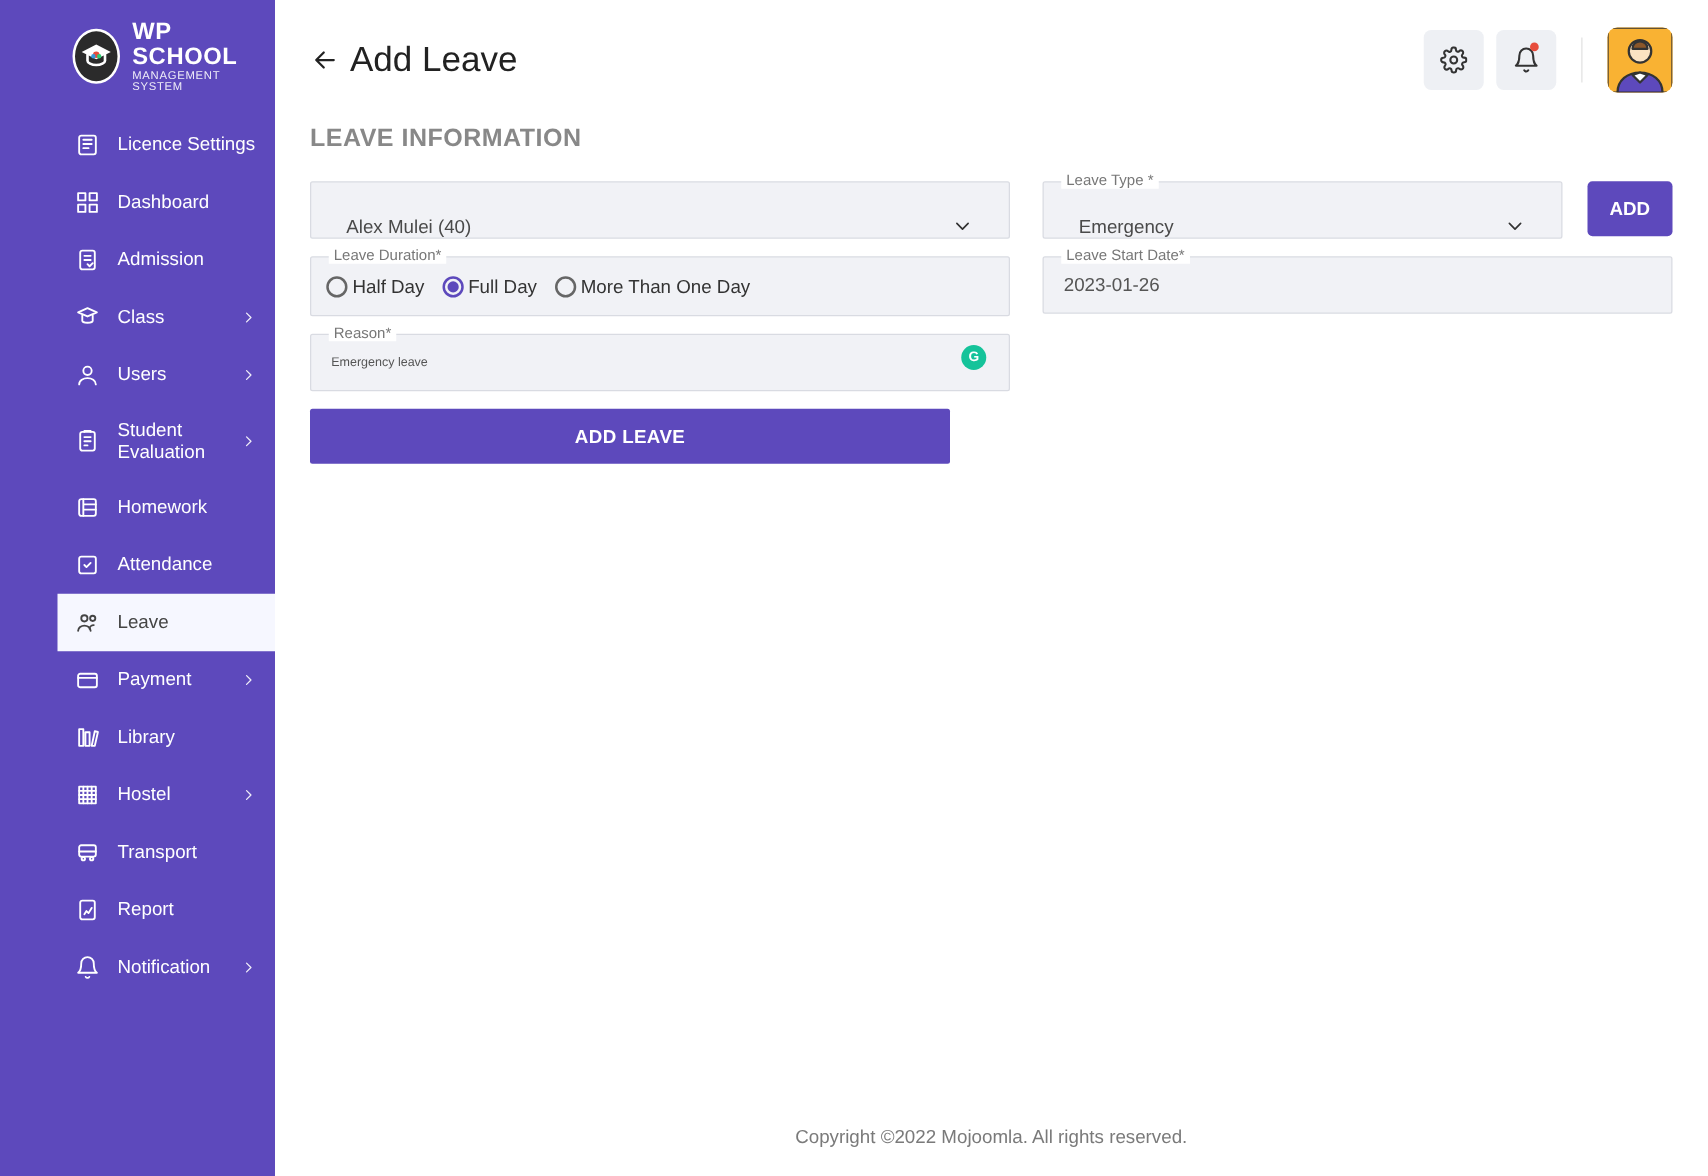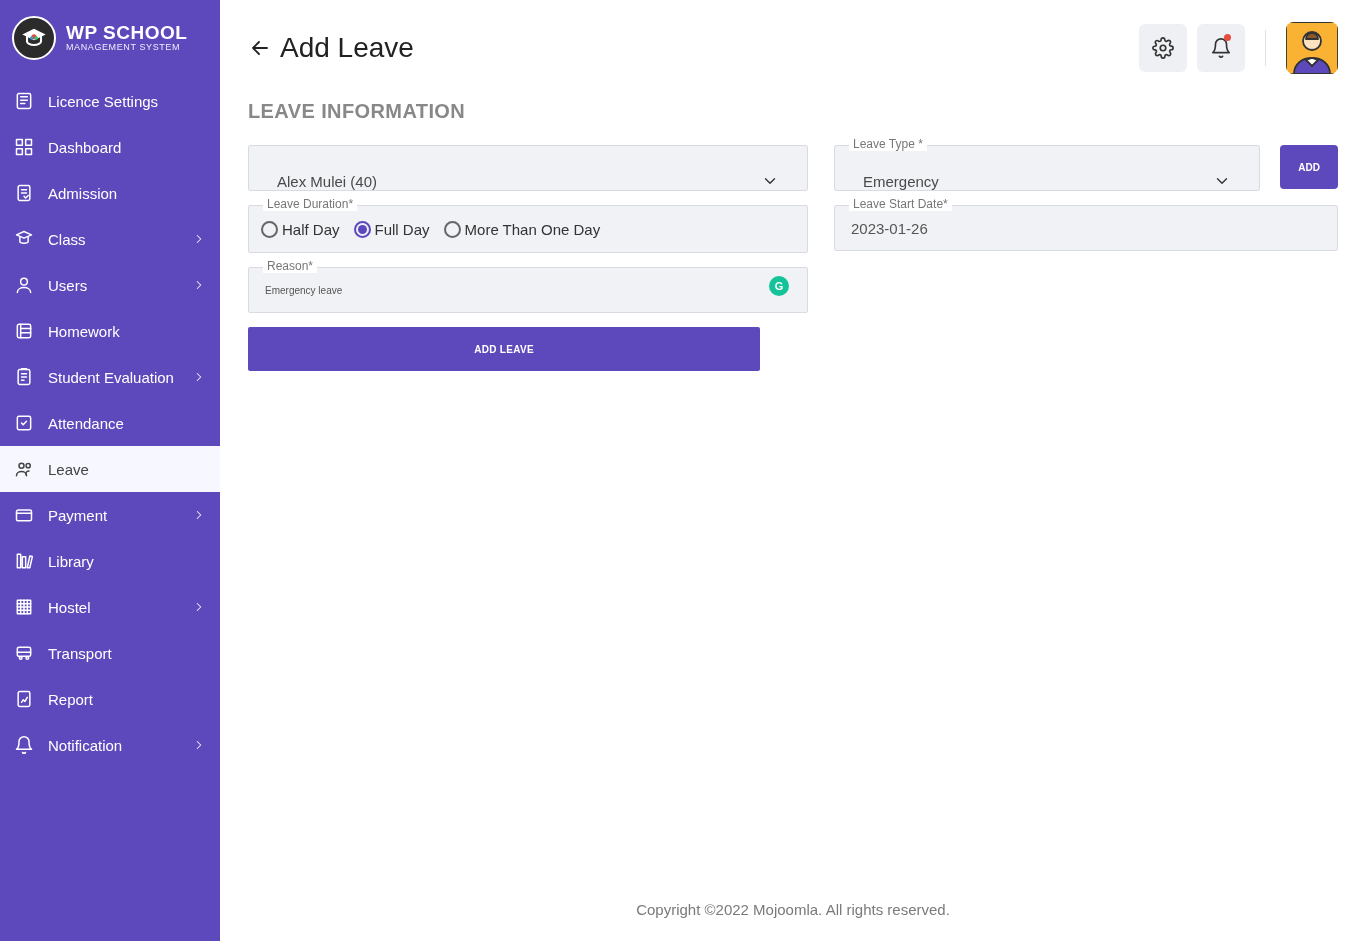--- a/index.html
+++ b/index.html
@@ -1,21 +1,21 @@
 <!DOCTYPE html>
 <html><head>
 <meta charset="utf-8">
 <style>
 * { margin: 0; padding: 0; box-sizing: border-box; }
 body { font-family: 'Segoe UI', Tahoma, Geneva, Verdana, sans-serif; background: #fff; color: #333; }
 
 .app { display: flex; min-height: 941px; width: 1366px; }
 
 
-.sidebar { width: 220px; background: #5d49bc; color: #fff; display: flex; flex-direction: column; }
+.sidebar { width: 220px; background: #5d49bc; color: #fff; display: flex; flex-direction: column; padding-left: 46px; }
 .logo { display: flex; align-items: center; gap: 10px; padding: 16px 12px 14px; }
 .logo-badge { width: 44px; height: 44px; border-radius: 50%; background: #2b2b2b; border: 2px solid #fff; display: flex; align-items: center; justify-content: center; }
 .logo-badge svg { width: 28px; height: 28px; }
 .logo-text { line-height: 1.05; }
 .logo-text .t1 { font-weight: 800; font-size: 19px; letter-spacing: 0.5px; }
 .logo-text .t2 { font-size: 9px; letter-spacing: 0.6px; opacity: .9; }
 
 .nav { list-style: none; margin-top: 4px; }
 .nav-item { display: flex; align-items: center; gap: 14px; padding: 13px 14px; font-size: 15px; cursor: pointer; }
 .nav-item .icon { width: 20px; height: 20px; display: flex; align-items: center; justify-content: center; }
@@ -58,21 +58,21 @@
 .radio-label { font-size: 15px; color: #333; margin-right: 8px; }
 
 .field.textish { height: 46px; display: flex; align-items: center; padding: 0 16px; }
 .field.textish .val { color: #555; font-size: 15px; flex: 1; }
 
 .field.reason { height: 46px; display: flex; align-items: center; padding: 0 16px; position: relative; }
 .field.reason .val { color: #555; font-size: 10px; flex: 1; }
 .grammarly { position: absolute; top: 8px; right: 18px; width: 20px; height: 20px; border-radius: 50%; background: #15c39a; display: flex; align-items: center; justify-content: center; }
 .grammarly::after { content: 'G'; color: #fff; font-weight: 700; font-size: 11px; }
 
-.btn-primary { background: #5d49bc; color: #fff; border: none; font-size: 10px; font-weight: 600; cursor: pointer; display: flex; align-items: center; justify-content: center; }
+.btn-primary { background: #5d49bc; color: #fff; border: none; font-size: 15px; font-weight: 600; cursor: pointer; display: flex; align-items: center; justify-content: center; }
 .btn-add-small { height: 44px; padding: 0 18px; border-radius: 4px; }
 .btn-submit { width: 512px; height: 44px; border-radius: 2px; margin-top: 10px; letter-spacing: .3px; }
 
 .footer { text-align: center; color: #7a7a7a; font-size: 15px; padding: 28px 0 23px; }
 
 svg { stroke: currentColor; fill: none; stroke-width: 1.8; stroke-linecap: round; stroke-linejoin: round; }
 </style>
 </head>
 <body>
 
@@ -144,38 +144,38 @@
             </svg>
           </span>
           <span class="label">Users</span>
           <svg class="chev" viewBox="0 0 24 24">
             <path d="M9 18l6-6-6-6"></path>
           </svg>
         </li>
         <li class="nav-item">
           <span class="icon">
             <svg viewBox="0 0 24 24">
-              <rect x="4" y="4" width="16" height="16" rx="2"></rect>
-              <path d="M8 4v16M8 9h12M8 14h12"></path>
-            </svg>
-          </span>
-          <span class="label">Homework</span>
-        </li>
-        <li class="nav-item">
-          <span class="icon">
-            <svg viewBox="0 0 24 24">
               <rect x="5" y="3" width="14" height="18" rx="2"></rect>
               <path d="M9 8h6M9 12h6M9 16h3"></path>
               <path d="M9 3v-1h6v1"></path>
             </svg>
           </span>
           <span class="label">Student Evaluation</span>
           <svg class="chev" viewBox="0 0 24 24">
             <path d="M9 18l6-6-6-6"></path>
           </svg>
+        </li>
+        <li class="nav-item">
+          <span class="icon">
+            <svg viewBox="0 0 24 24">
+              <rect x="4" y="4" width="16" height="16" rx="2"></rect>
+              <path d="M8 4v16M8 9h12M8 14h12"></path>
+            </svg>
+          </span>
+          <span class="label">Homework</span>
         </li>
         <li class="nav-item">
           <span class="icon">
             <svg viewBox="0 0 24 24">
               <rect x="4" y="4" width="16" height="16" rx="2"></rect>
               <path d="M9 12l2 2 4-4"></path>
             </svg>
           </span>
           <span class="label">Attendance</span>
         </li>

